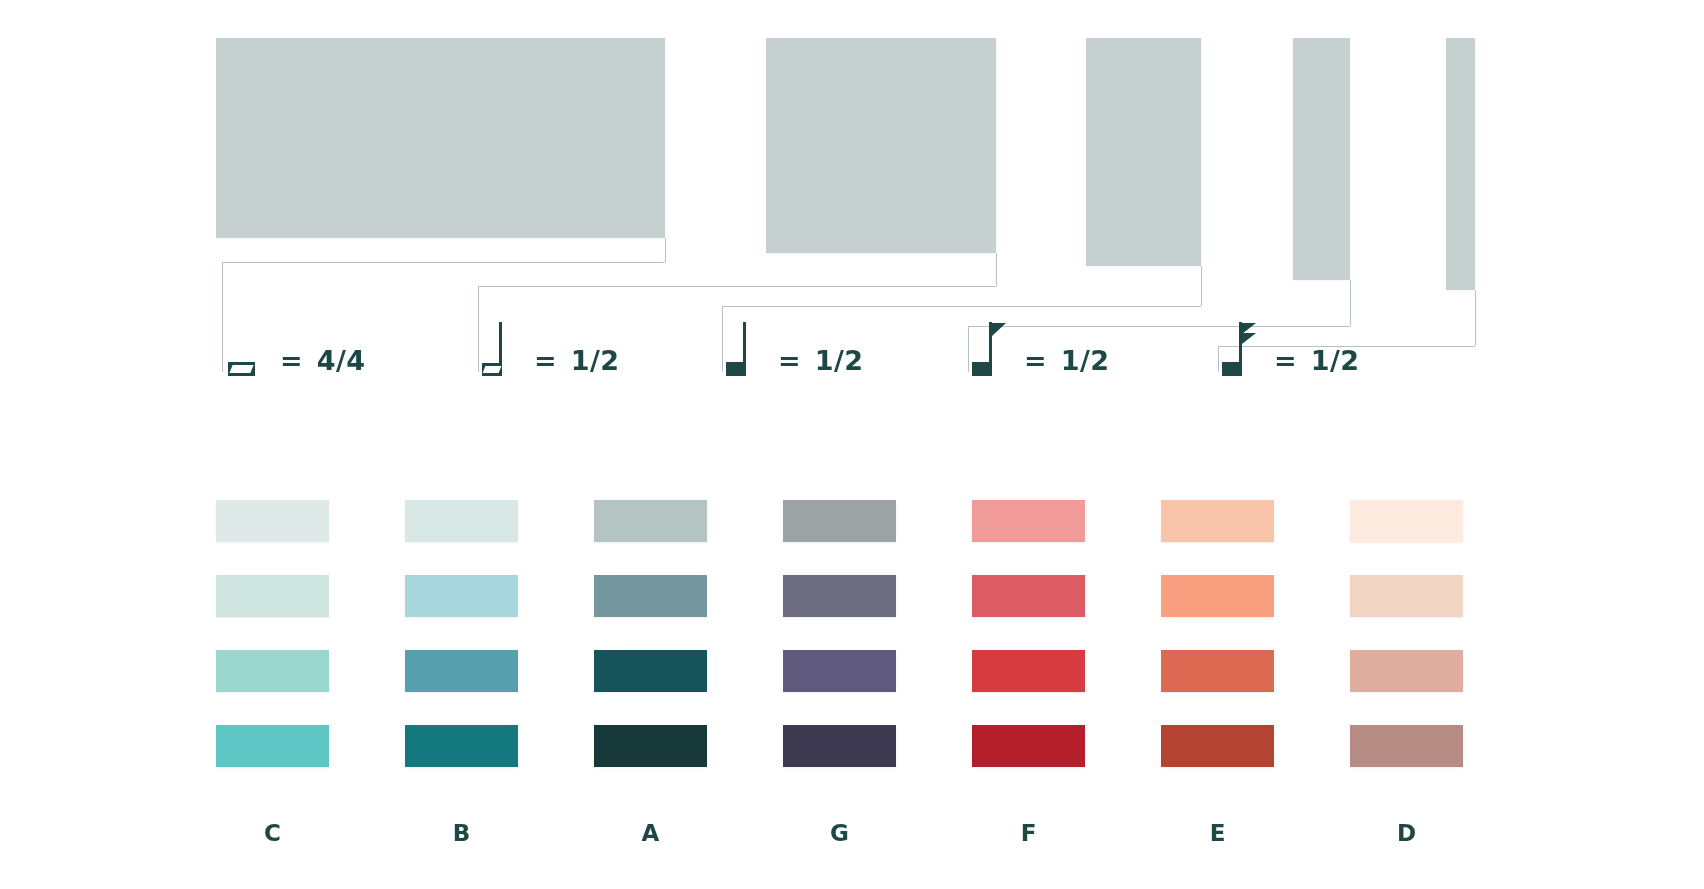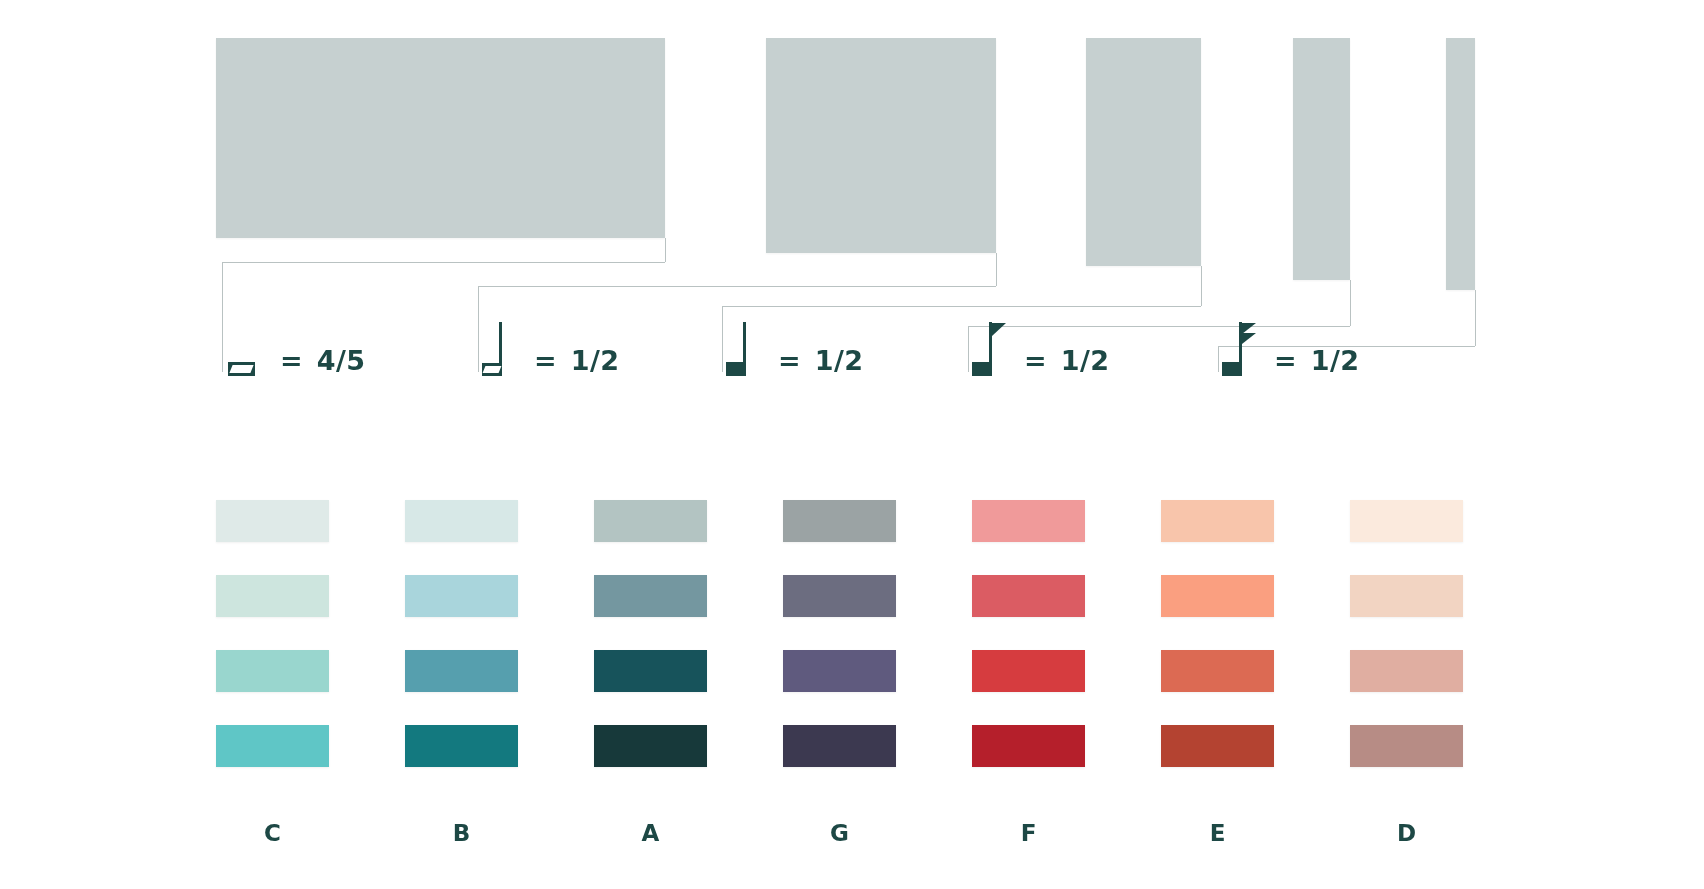--- a/index.html
+++ b/index.html
@@ -155,21 +155,21 @@
         <div class="vseg" style="left: 1218px; top: 346px; height: 26px; background: rgb(185, 194, 194);"></div>
       </div>
     </div>
 
   <div class="bars-layer" id="notes-layer">
       <div class="note-item" style="left: 228px; top: 330px;">
         <span class="glyph">
           <span class="nh head-hollow"></span>
         </span>
         <span class="eq">=</span>
-        <span class="frac">4/5</span>
+        <span class="frac">4/4</span>
       </div>
       <div class="note-item" style="left: 482px; top: 330px;">
         <span class="glyph">
           <span class="nh head-hollow-sm"></span>
           <span class="nh stem stem-tall"></span>
         </span>
         <span class="eq">=</span>
         <span class="frac">1/2</span>
       </div>
       <div class="note-item" style="left: 726px; top: 330px;">

